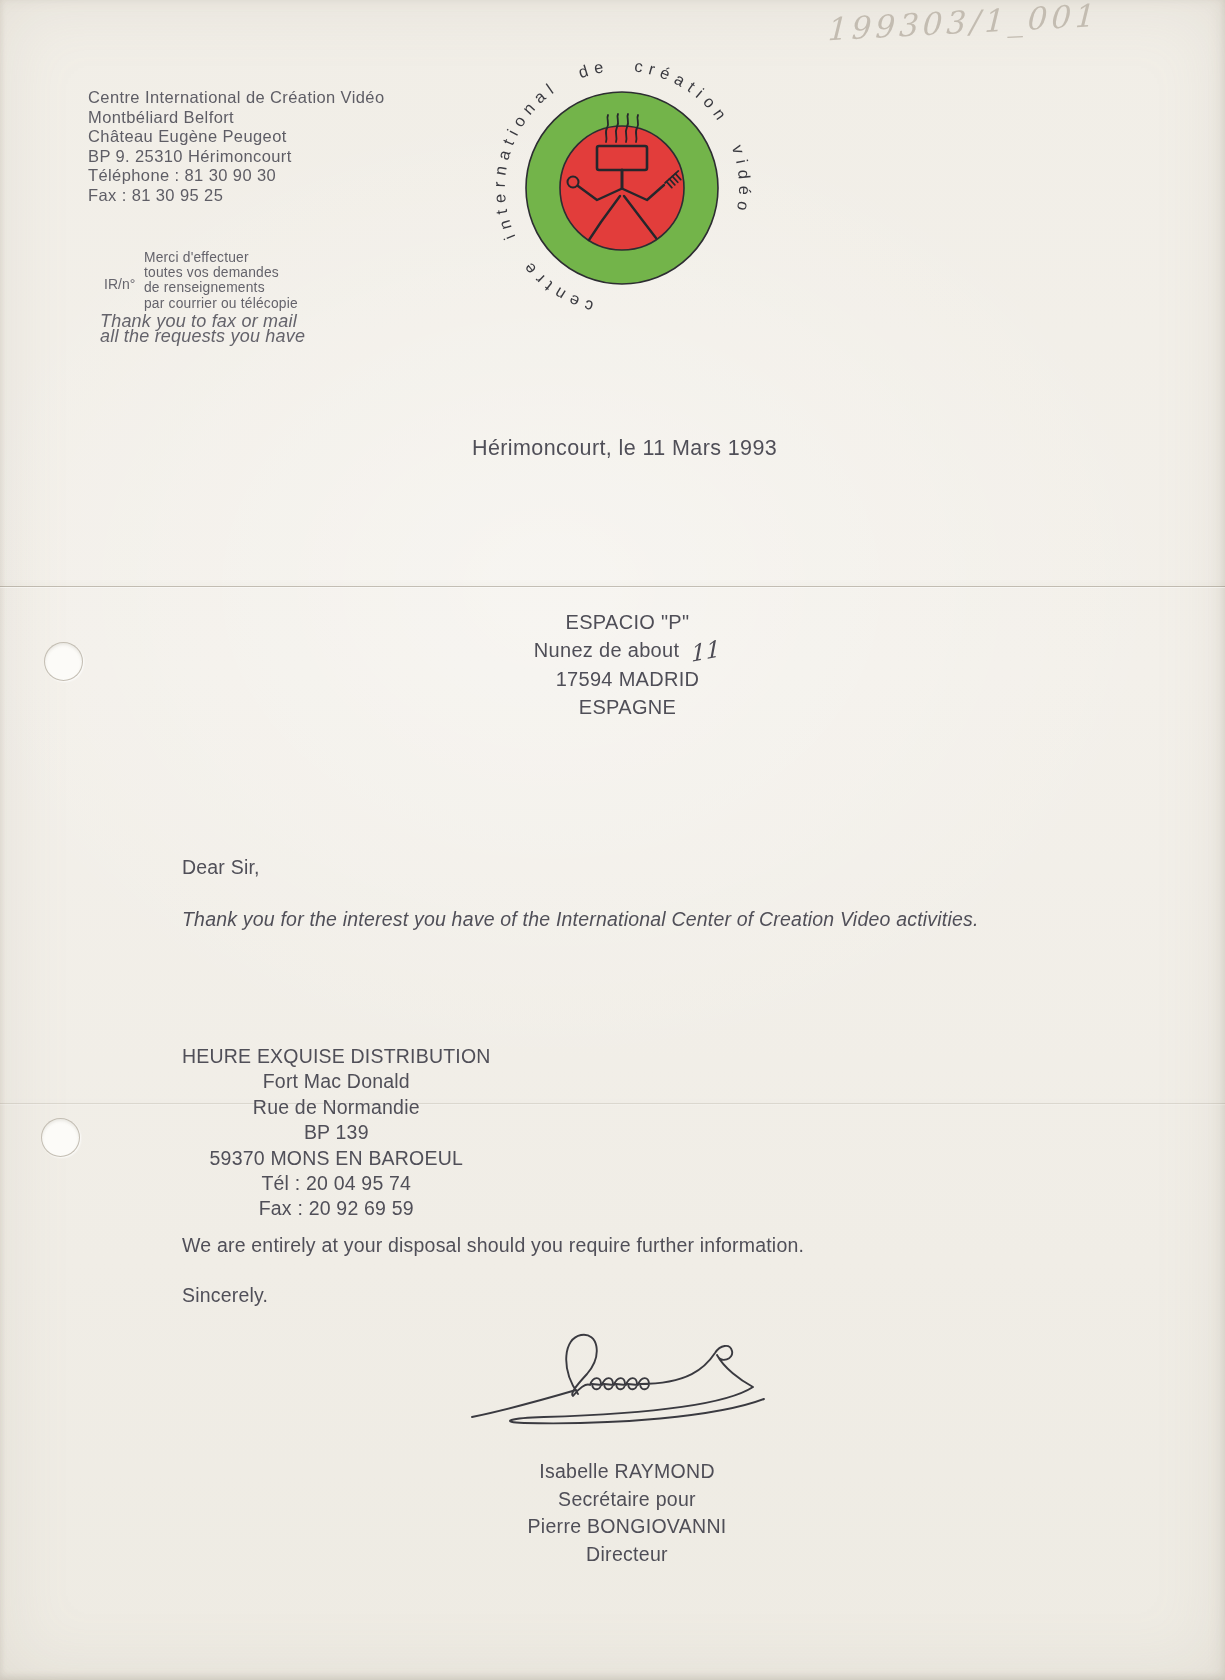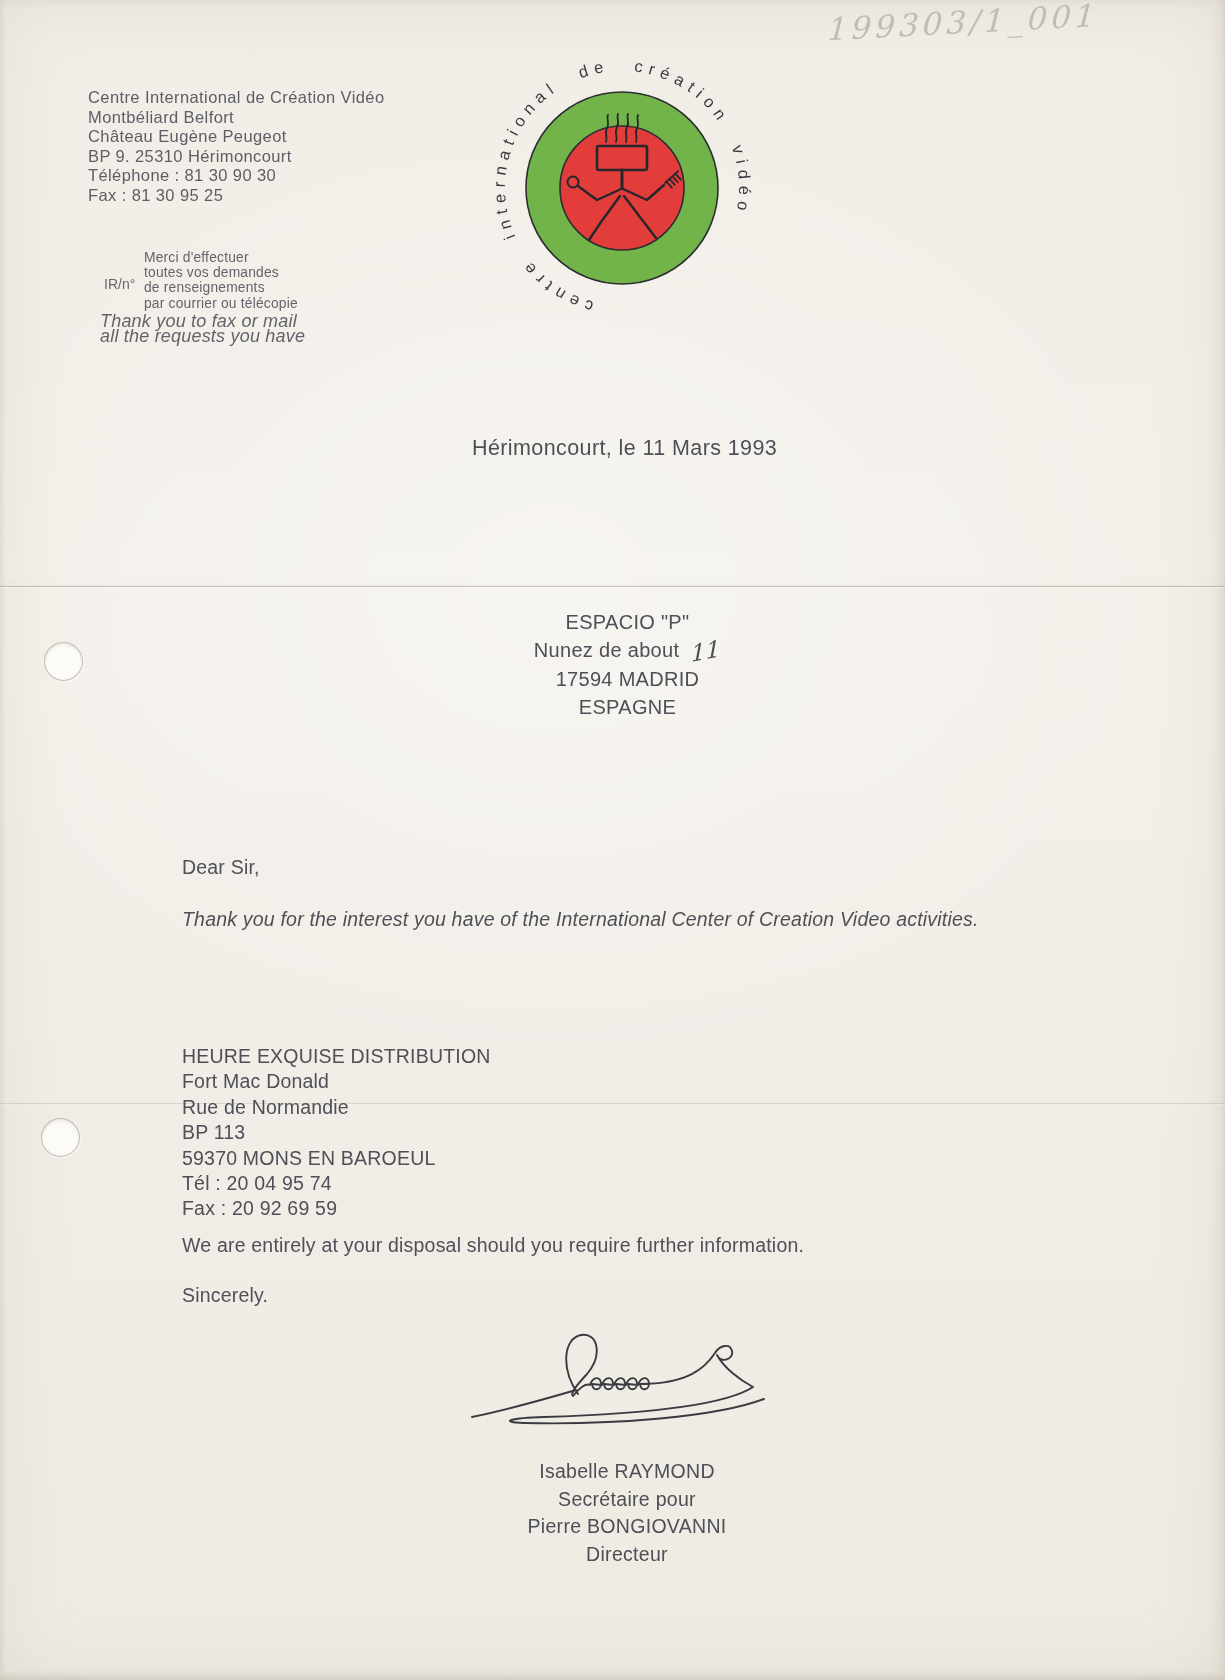--- a/index.html
+++ b/index.html
@@ -127,21 +127,21 @@
     left: 182px;
     font-size: 19.5px;
     letter-spacing: 0.2px;
     color: #504f58;
     white-space: nowrap;
     margin-top: 26px;
   }
   .salutation { top: 830px; }
   .para1      { top: 882px; font-style: italic; }
   .para2      { top: 930px; line-height: 30px; }
-  .distributor{ top: 1018px; line-height: 25.4px; }
+  .distributor{ top: 1018px; line-height: 25.4px; text-align: center; }
   .closing1   { top: 1208px; }
   .closing2   { top: 1258px; }
   .signature-wrap {
     position: absolute;
     left: 462px; top: 1322px;
     width: 345px; height: 118px;
   }
   .signer {
     position: absolute;
     left: 462px; top: 1458px;
@@ -244,21 +244,21 @@
 
   <div class="body-text salutation">Dear Sir,</div>
 
   <div class="body-text para1">Thank you for the interest you have of the International Center of Creation Video activities.</div>
 
 
   <div class="body-text distributor">
     <div>HEURE EXQUISE DISTRIBUTION</div>
     <div>Fort Mac Donald</div>
     <div>Rue de Normandie</div>
-    <div>BP 113</div>
+    <div>BP 139</div>
     <div>59370 MONS EN BAROEUL</div>
     <div>Tél : 20 04 95 74</div>
     <div>Fax : 20 92 69 59</div>
   </div>
 
   <div class="body-text closing1">We are entirely at your disposal should you require further information.</div>
   <div class="body-text closing2">Sincerely.</div>
 
   <div class="signature-wrap">
     <svg width="345" height="118" viewBox="0 0 345 118">

